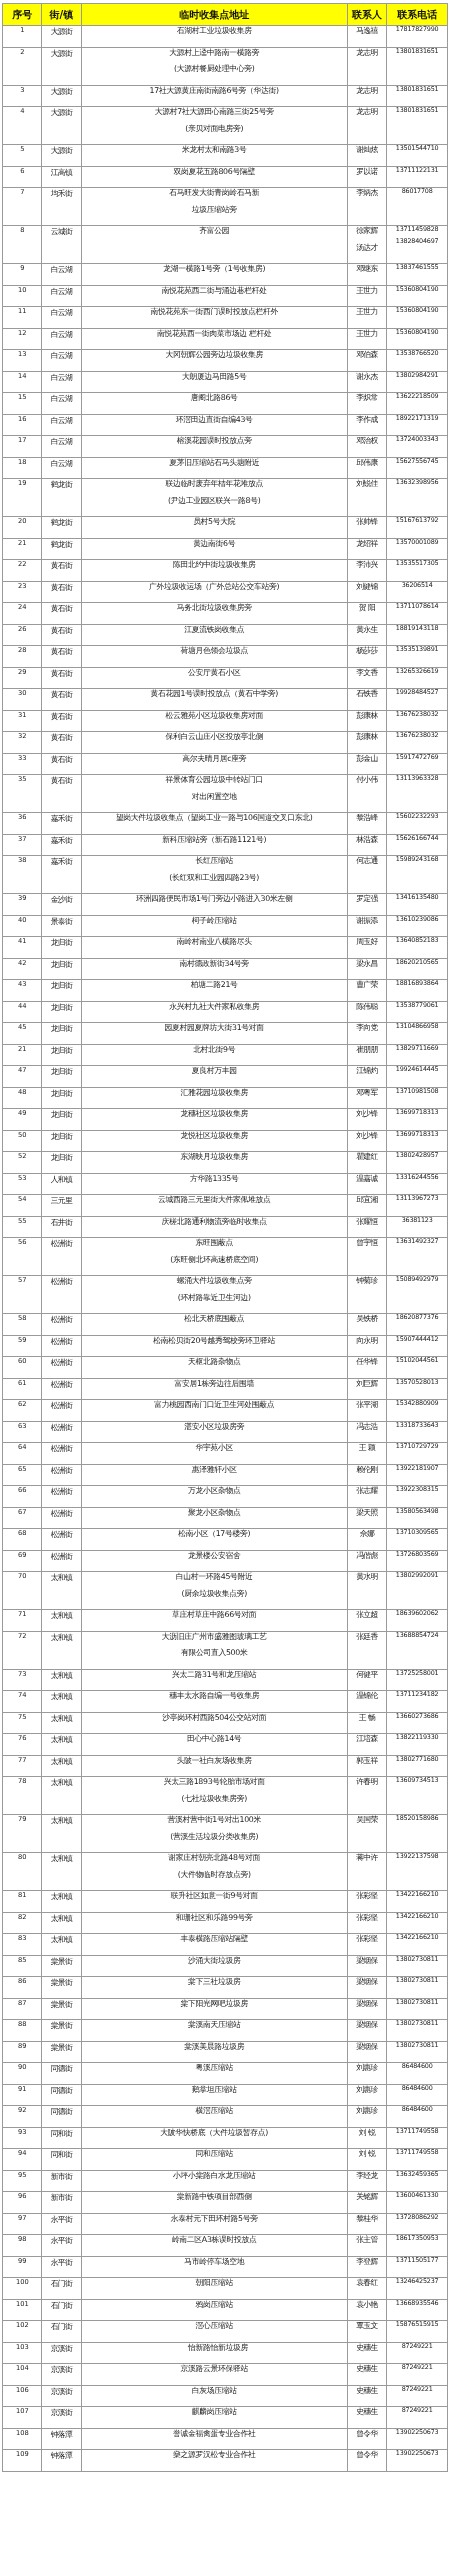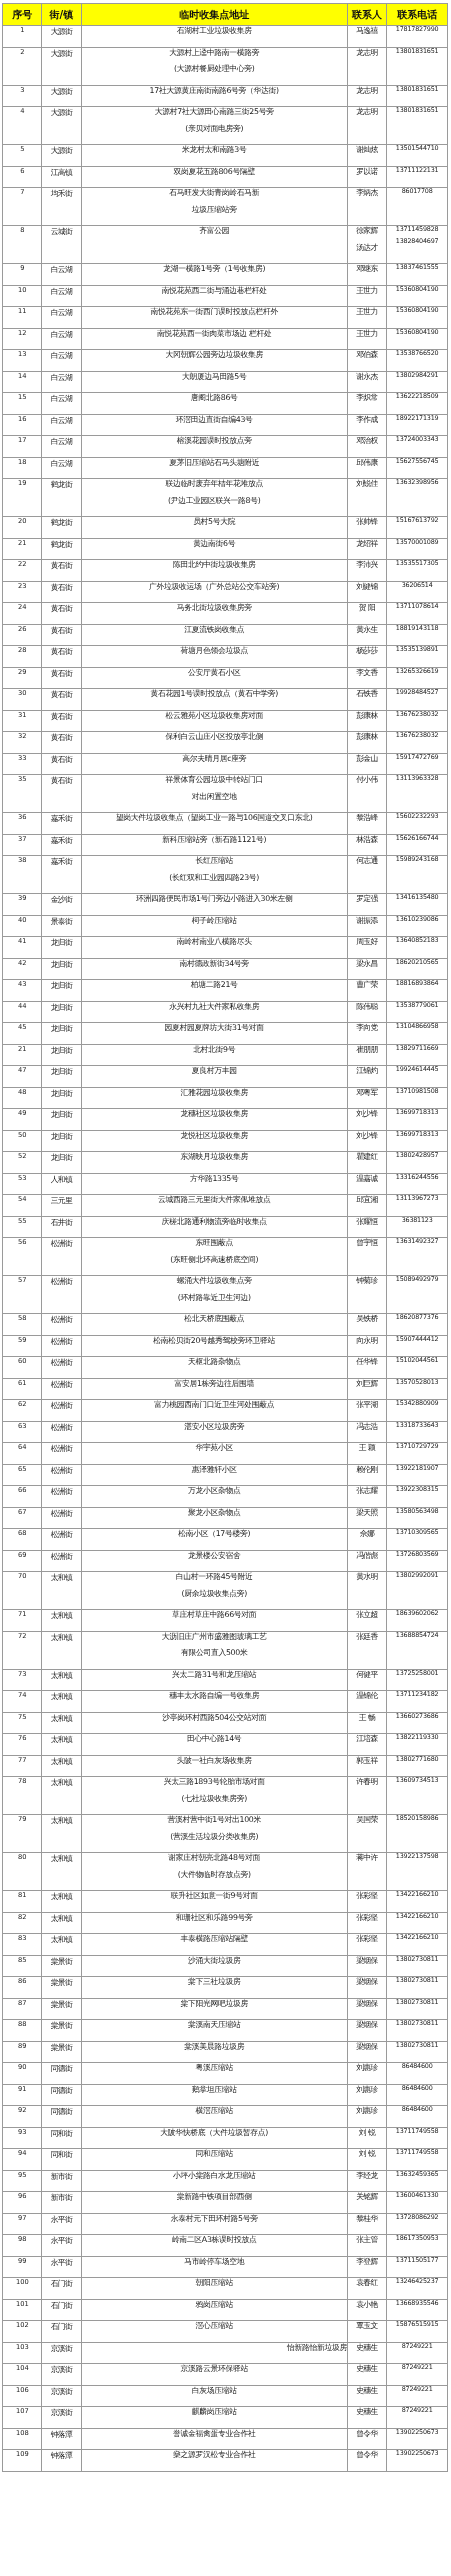--- a/index.html
+++ b/index.html
@@ -28,21 +28,21 @@
     }
     col.c-no { width: 25px; }
     col.c-street { width: 25px; }
     col.c-addr { width: 170px; }
     col.c-contact { width: 25px; }
     col.c-phone { width: 39px; }
     td.no { text-align: center; font-size: 6.7px; padding-top: 3.3px; }
     td.street { text-align: center; font-size: 7.8px; padding-top: 5.5px; letter-spacing: -0.6px; }
     td.addr { text-align: center; font-size: 7.8px; padding-top: 5.5px; line-height: 16.6px; letter-spacing: -0.3px; }
     td.addr .line { display: block; height: 16.6px; line-height: 10px; padding-top: 0; }
-    td.addr.left { text-align: right; padding-left: 7.8px; }
+    td.addr.left { text-align: center; padding-left: 7.8px; }
     td.contact { text-align: center; font-size: 7.8px; padding-top: 5.5px; letter-spacing: -0.6px; line-height: 16.6px; }
     td.contact .line { display: block; height: 16.6px; line-height: 10px; }
     td.phone { text-align: center; font-size: 6.4px; padding-top: 3.3px; letter-spacing: -0.2px; }
     td.phone .line { display: block; height: 12.2px; line-height: 7.8px; }
     tr.r1 td { height: 20.5px; }
     tr.r2 td { height: 37px; }
     tr.r2 td.addr { height: 32px; margin-left: 8px; }
   </style>
 </head>
 <body>

